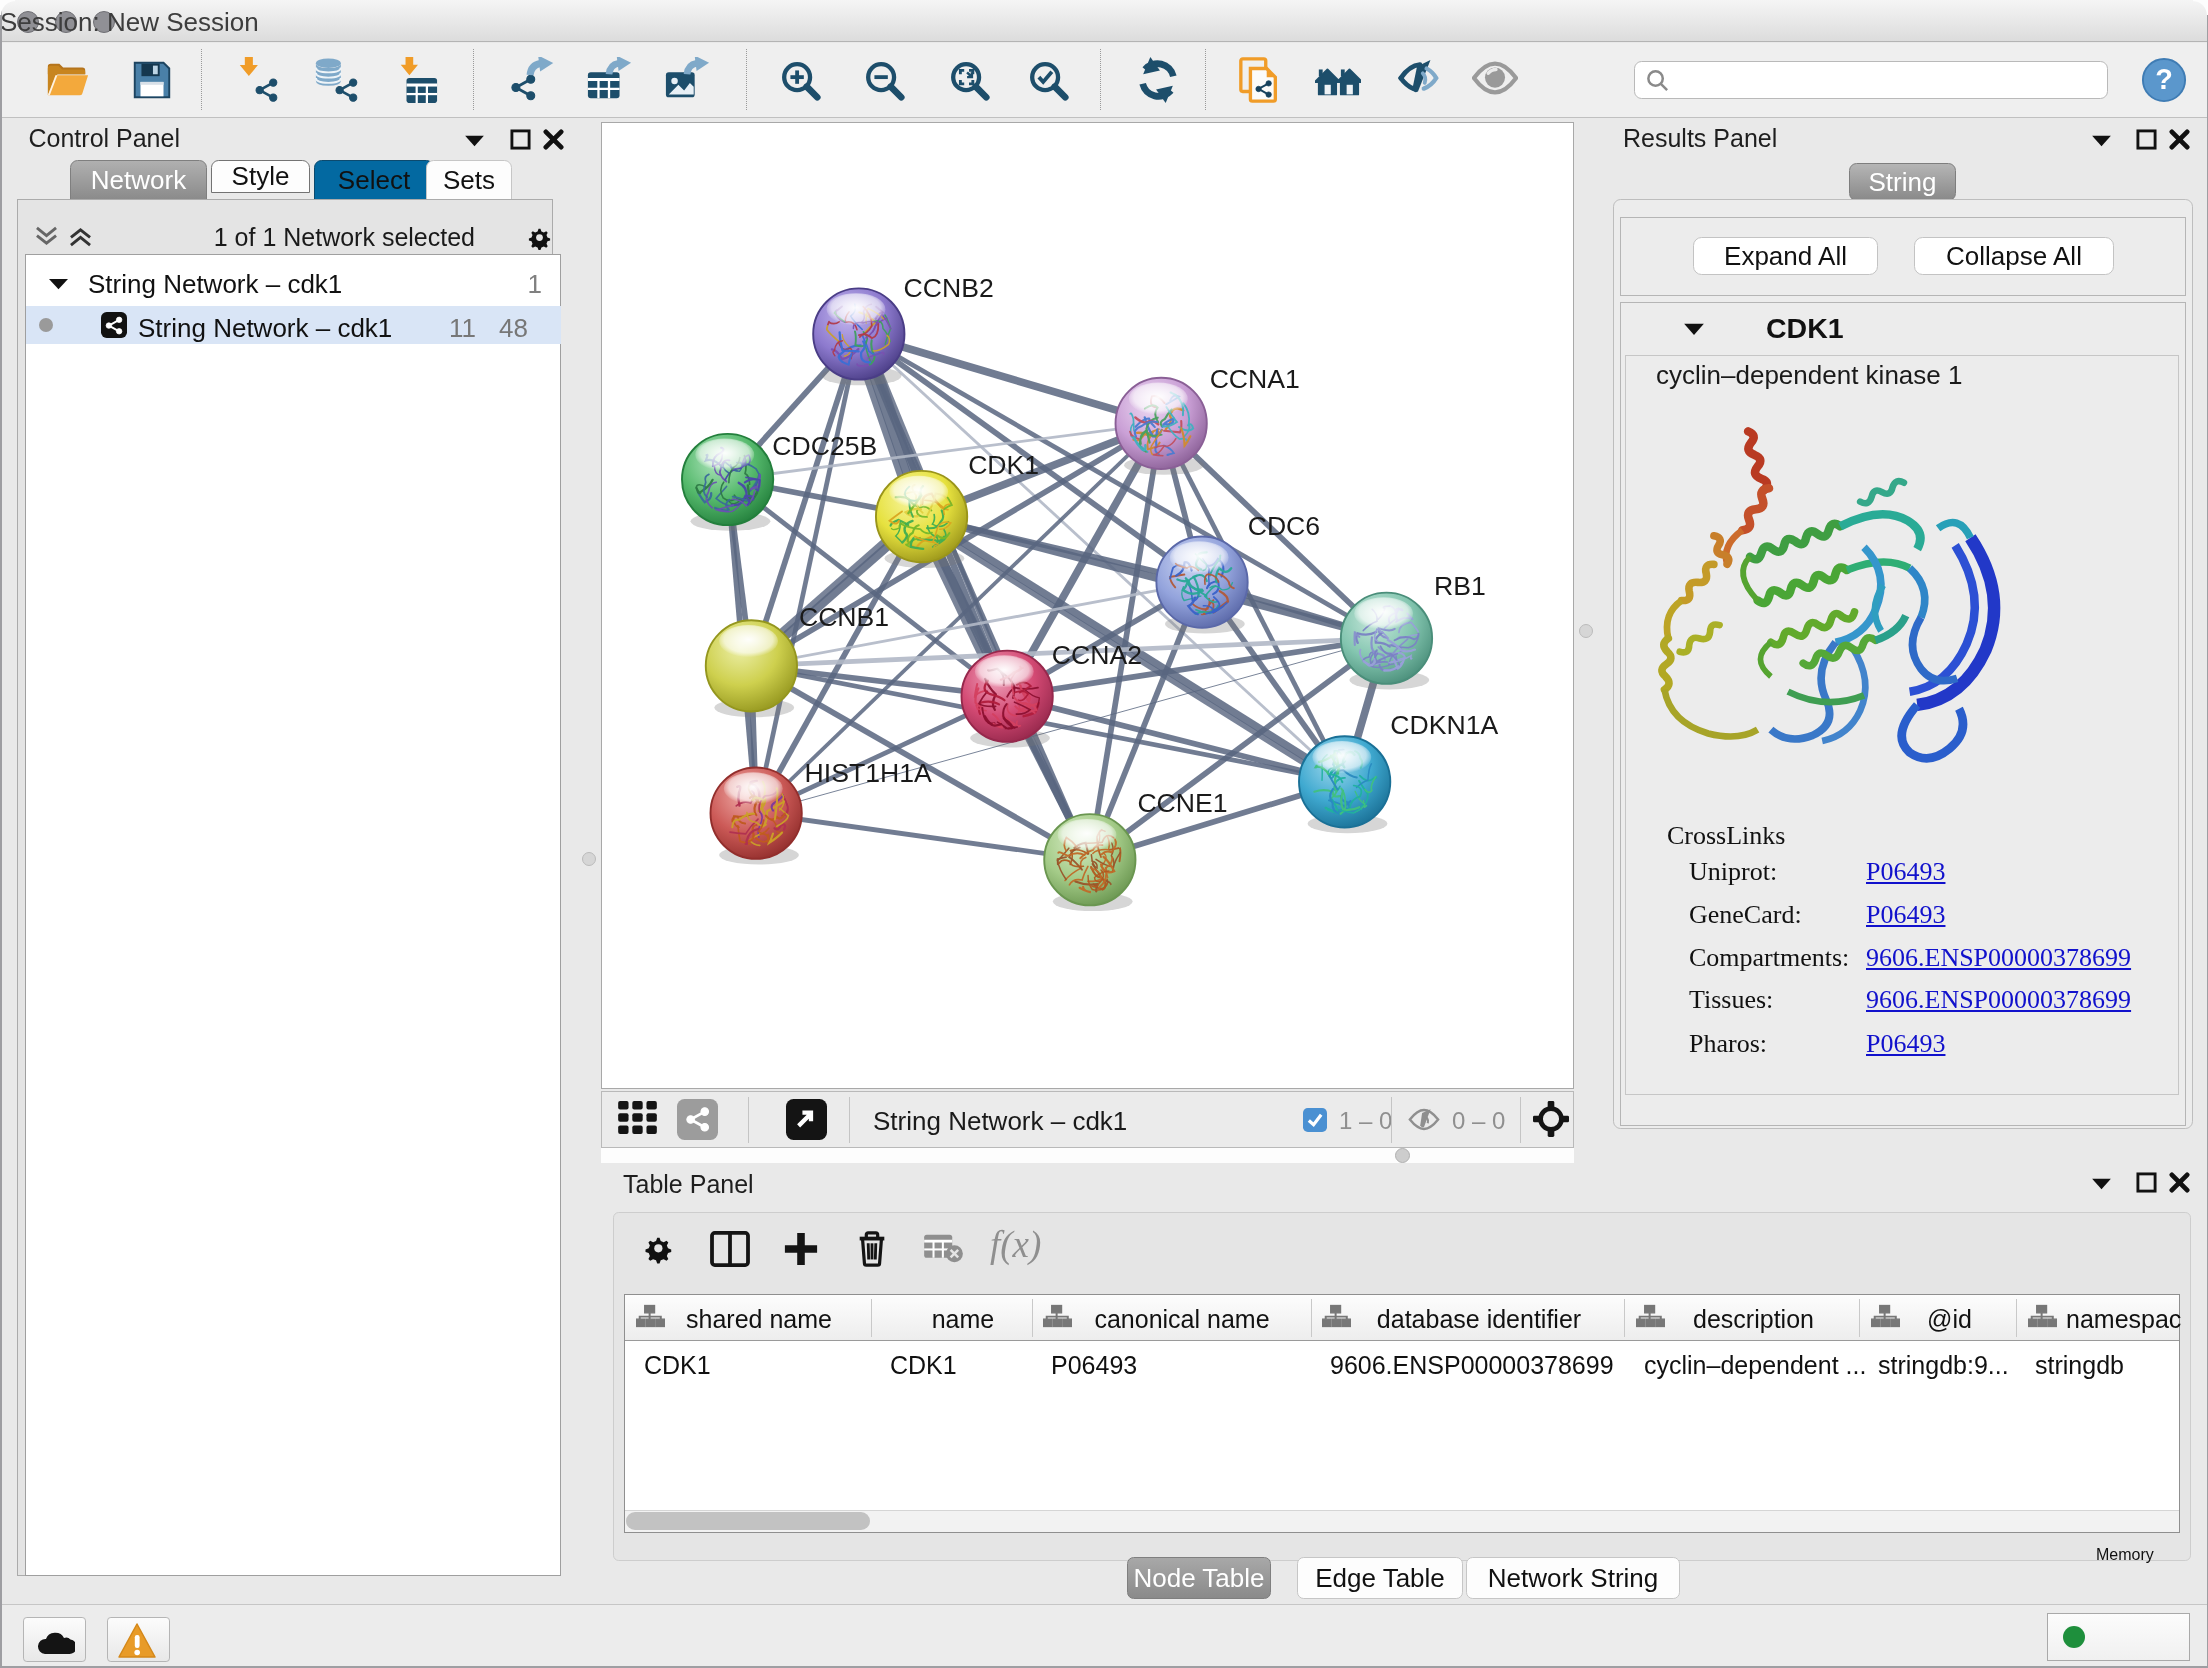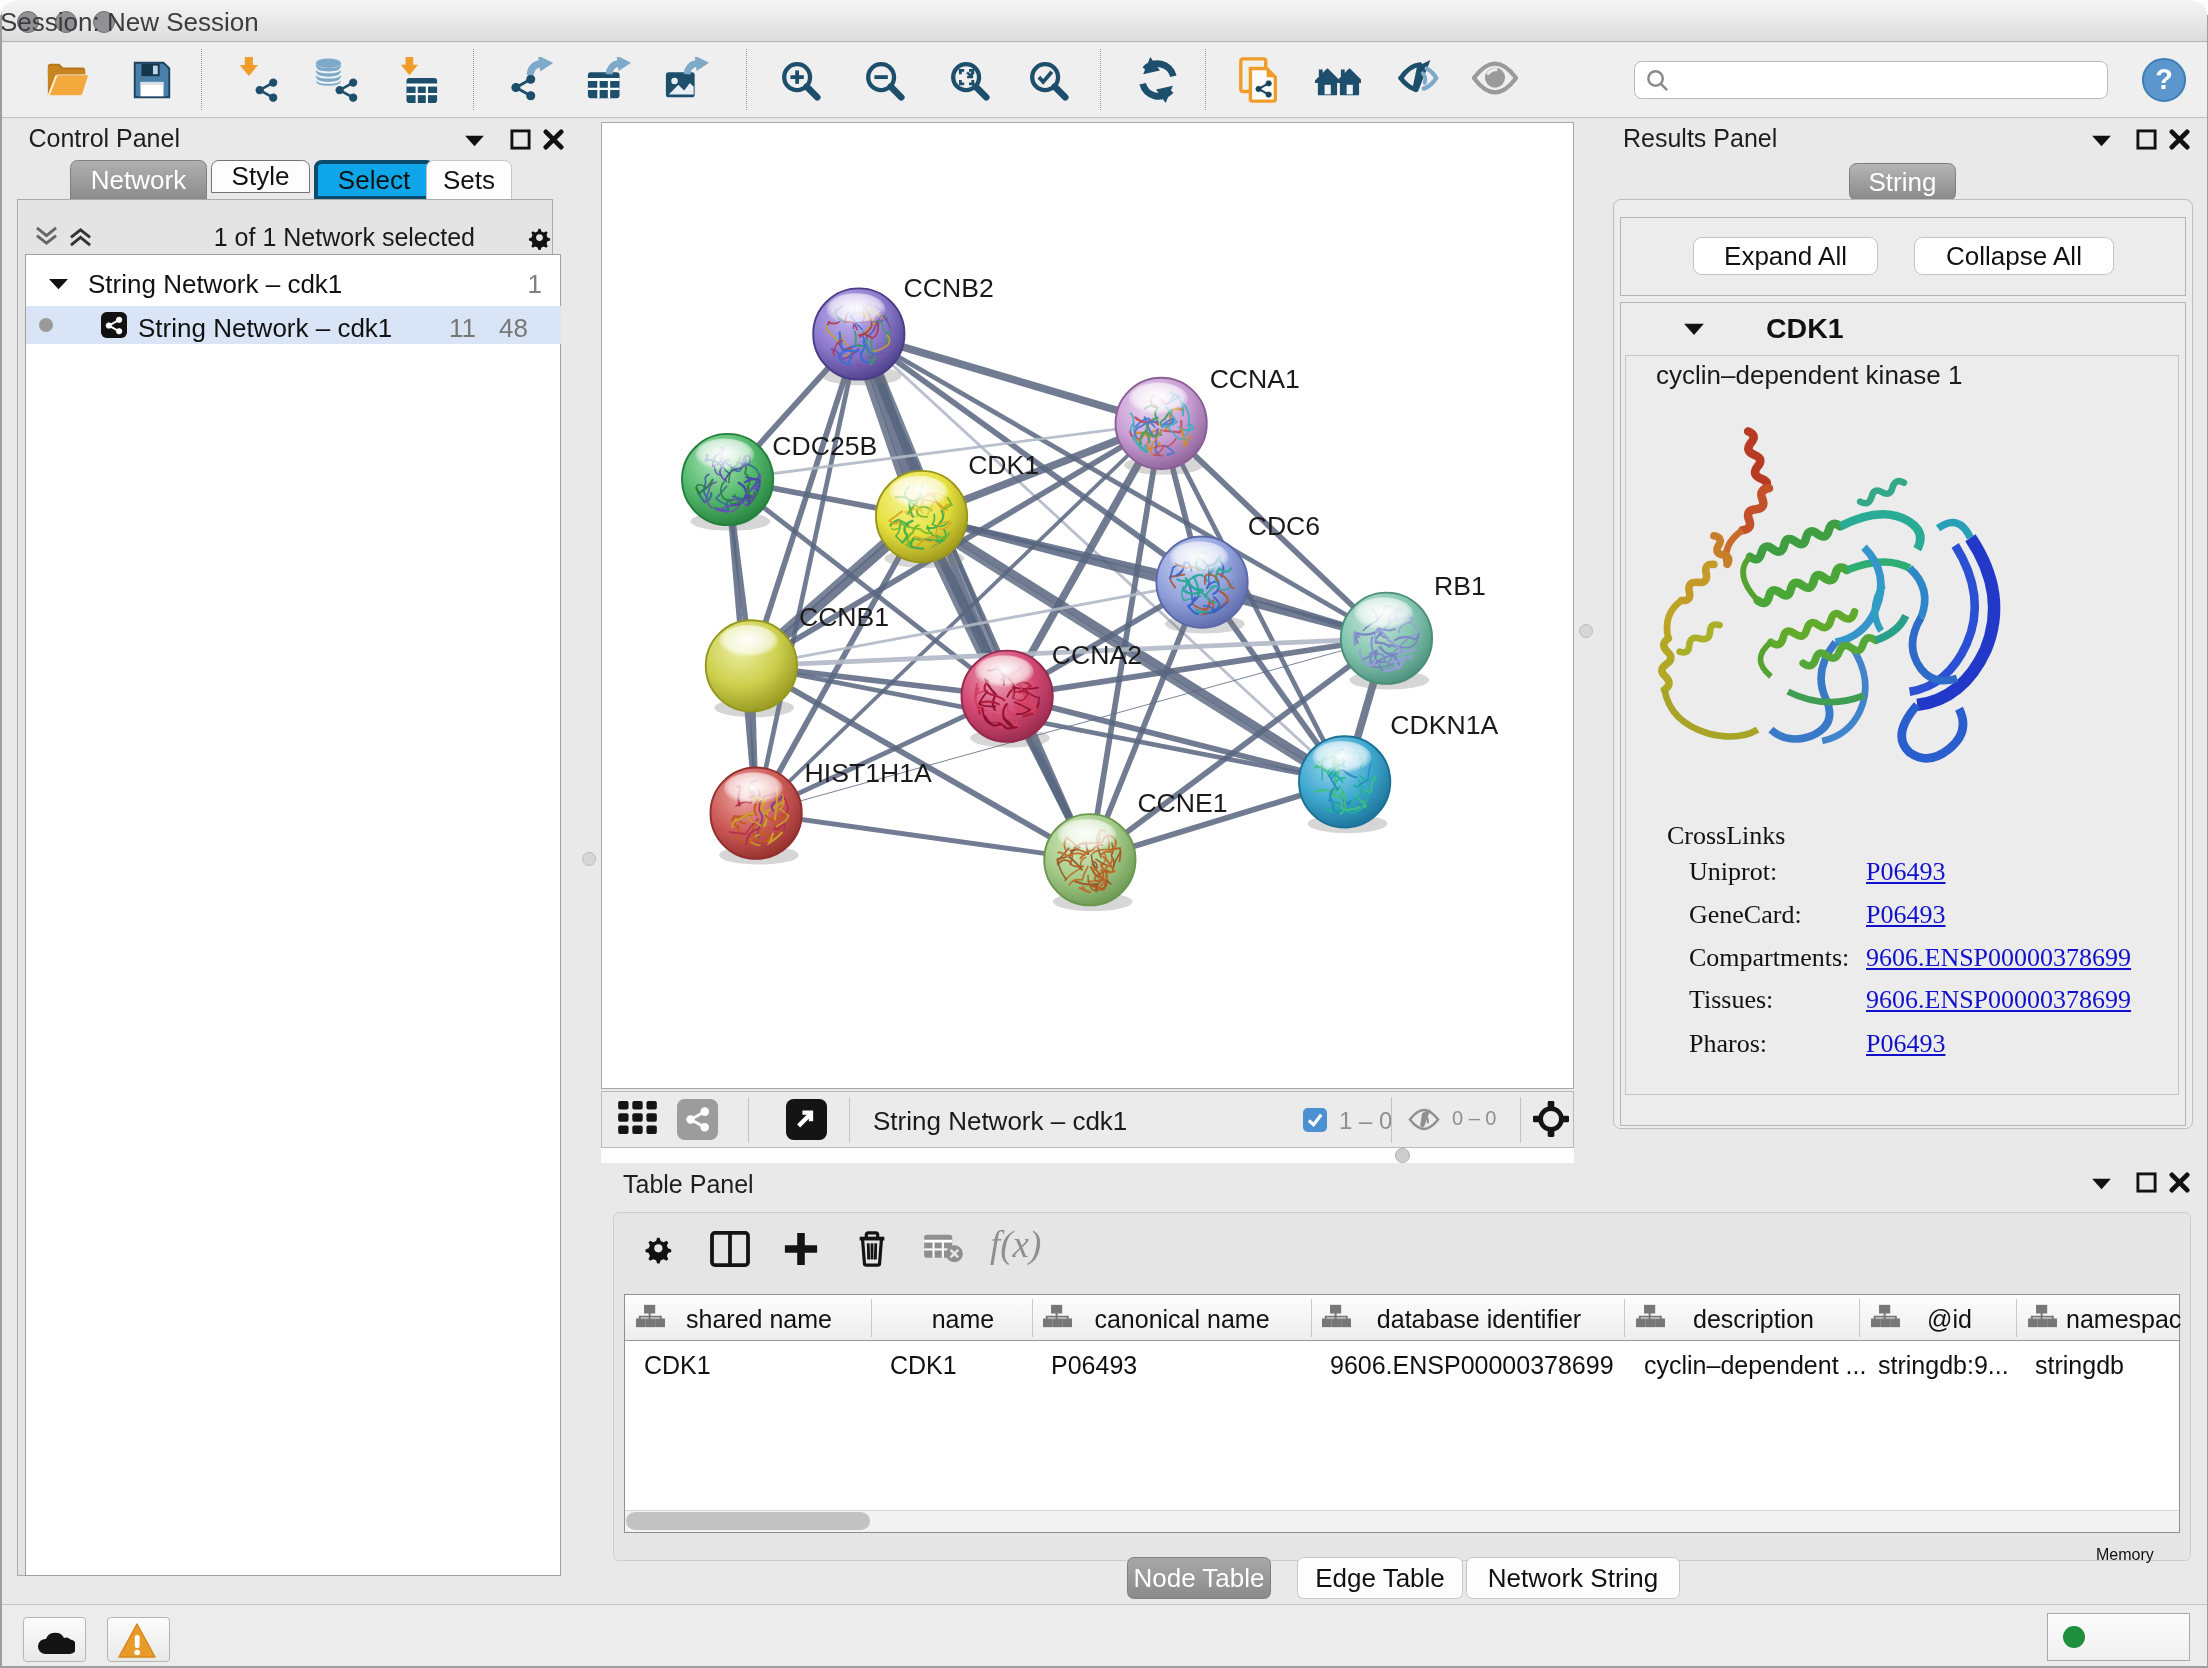--- a/index.html
+++ b/index.html
@@ -200,21 +200,21 @@
     <path d="M2 3 L22 3 L12 14 Z" fill="#111"></path>
   </svg>
 <svg style="position:absolute;left:510px;top:129px" width="21" height="21" viewBox="0 0 22 22">
     <rect x="2" y="2" width="18" height="18" fill="none" stroke="#111" stroke-width="3"></rect>
   </svg>
 <svg style="position:absolute;left:543px;top:129px" width="21" height="21" viewBox="0 0 22 22">
     <path d="M3 3 L19 19 M19 3 L3 19" stroke="#111" stroke-width="5" stroke-linecap="round"></path>
   </svg>
 <div class="abs" style="left:70px;top:160px;width:137px;height:40px;background:linear-gradient(#b0b0b0,#8b8b8b);border:1px solid #7f7f7f;border-radius:7.6px 7.6px 0 0;color:#fff;font-size:26px;display:flex;align-items:center;justify-content:center">Network</div>
 <div class="abs" style="left:211px;top:160px;width:99px;height:33px;background:#fdfdfd;border:1px solid #737373;border-radius:7.6px 7.6px 0 0;color:#111;font-size:26px;display:flex;align-items:center;justify-content:center">Style</div>
-<div class="abs" style="left:314px;top:160px;width:120px;height:40px;background:#0ea5e9;border:4px solid #0c4a6e;border-radius:7.6px 7.6px 0 0;color:#111;font-size:26px;display:flex;align-items:center;justify-content:center">Select</div>
+<div class="abs" style="left:314px;top:160px;width:120px;height:40px;background:#0369a1;border:1px solid #0c4a6e;border-radius:7.6px 7.6px 0 0;color:#111;font-size:26px;display:flex;align-items:center;justify-content:center">Select</div>
 <div class="abs" style="left:426px;top:160px;width:86px;height:40px;background:#fdfdfd;border:1px solid #c6c6c6;border-radius:7.6px 7.6px 0 0;color:#111;font-size:26px;display:flex;align-items:center;justify-content:center">Sets</div>
 <div class="abs" style="left:17px;top:199px;width:536px;height:1377px;border:1px solid #ababab;background:#e4e4e4"></div>
 <svg style="position:absolute;left:34px;top:226px" width="25" height="21" viewBox="0 0 26 22">
     <g stroke="#666" stroke-width="3" fill="none">
       <path d="M3 2 L13 10 L23 2"></path>
       <path d="M3 10 L13 18 L23 10"></path>
     </g>
   </svg>
 <svg style="position:absolute;left:68px;top:226px" width="25" height="21" viewBox="0 0 26 22">
     <g stroke="#333" stroke-width="3" fill="none">
@@ -820,21 +820,21 @@
 <svg style="position:absolute;left:1306px;top:1111px" width="18" height="18" viewBox="0 0 19 19">
     <path d="M3 10 L8 14.5 L16 4" stroke="#fff" stroke-width="3.4" fill="none"></path>
   </svg>
 <div class="abs" style="left:1339px;top:1107px;font-size:24px;color:#8f8f8f">1 – 0</div>
 <div class="abs" style="left:1391px;top:1097px;width:0;height:46px;border-left:1px solid #c4c4c4"></div>
 <svg style="position:absolute;left:1408px;top:1106px" width="32" height="27" viewBox="0 0 34 28">
     <path d="M2 14 Q10 4 17 4 Q24 4 32 14 Q24 24 17 24 Q10 24 2 14 Z" fill="none" stroke="#8f8f8f" stroke-width="2.6"></path>
     <path d="M15 7 L24 3 L17 22 Q14 23 13 20 Z" fill="#8f8f8f"></path>
     <path d="M20 12 Q22 15 21 18" stroke="#8f8f8f" stroke-width="2.4" fill="none"></path>
   </svg>
-<div class="abs" style="left:1452px;top:1107px;font-size:20px;color:#8f8f8f">0 – 0</div>
+<div class="abs" style="left:1452px;top:1107px;font-size:24px;color:#8f8f8f">0 – 0</div>
 <div class="abs" style="left:1520px;top:1097px;width:0;height:46px;border-left:1px solid #c4c4c4"></div>
 <svg style="position:absolute;left:1533px;top:1101px" width="36" height="36" viewBox="0 0 38 38">
     <circle cx="19" cy="19" r="11" fill="none" stroke="#141414" stroke-width="5"></circle>
     <g fill="#141414">
       <rect x="15.5" y="0" width="7" height="9" rx="1.5"></rect>
       <rect x="15.5" y="29" width="7" height="9" rx="1.5"></rect>
       <rect x="0" y="15.5" width="9" height="7" rx="1.5"></rect>
       <rect x="29" y="15.5" width="9" height="7" rx="1.5"></rect>
     </g>
   </svg>

